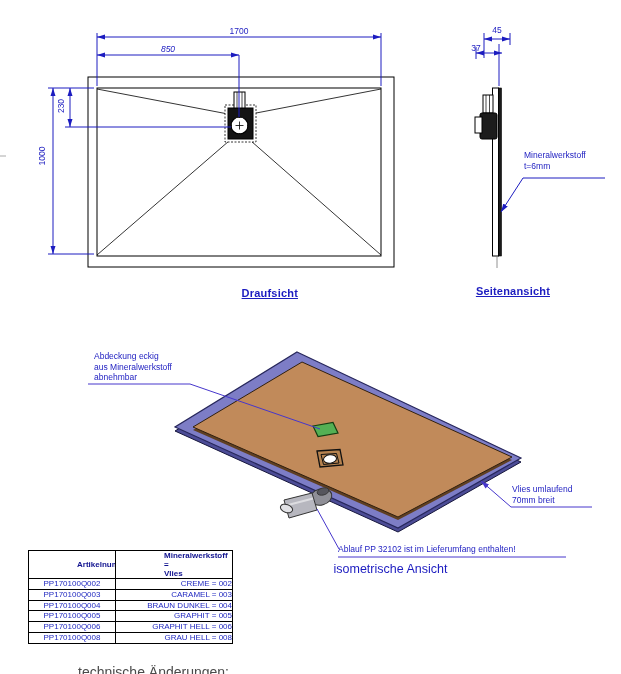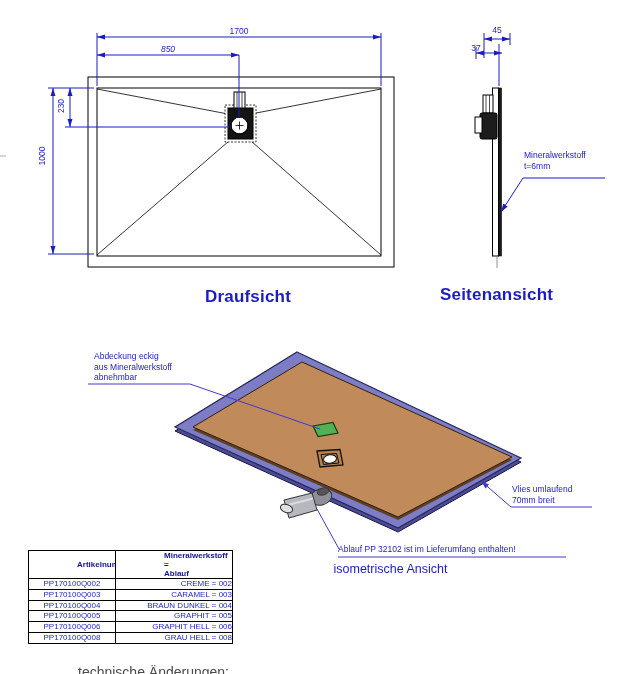--- a/index.html
+++ b/index.html
@@ -3,21 +3,21 @@
 <meta charset="utf-8">
 <style>
   html,body{margin:0;padding:0;background:#fff;}
   .page{position:relative;width:621px;height:674px;background:#ffffff;overflow:hidden;
         font-family:"Liberation Sans",sans-serif;}
   svg{position:absolute;left:0;top:0;}
   .t{position:absolute;color:#1c1cc0;white-space:nowrap;}
   .dim{font-size:8.5px;text-align:center;}
   .rot{transform:rotate(-90deg);}
   .lbl{font-size:8.5px;line-height:10.5px;}
-  .title{font-size:17px;font-weight:700;text-align:center;letter-spacing:.2px;}
+  .title{font-size:11px;font-weight:700;text-align:right;letter-spacing:.2px;text-decoration:underline;}
   .title-iso{font-size:12.5px;font-weight:400;text-align:center;}
   .footer-note{color:#4a4a4a;font-size:14px;padding-left:40px;}
   table.parts{position:absolute;left:28px;top:550px;width:204px;border-collapse:collapse;
         table-layout:fixed;}
   table.parts td,table.parts th{border:1px solid #000;padding:0;margin:0;overflow:hidden;}
   table.parts th{font-size:8px;font-weight:700;color:#10128f;line-height:9px;height:18px;text-align:left;padding-left:48px;}
   table.parts td{font-size:8px;color:#2028c0;height:9.8px;line-height:9.8px;}
   td.art{text-align:center;}
   td.farbe{text-align:right;padding-right:2px;}
 </style>
@@ -156,21 +156,21 @@
 <table class="parts">
   <colgroup>
         <col style="width:87px">
         <col style="width:117px">
       </colgroup>
   <tbody>
         <tr>
     <th>Artikelnummer</th>
     <th>
       <div>Mineralwerkstoff =</div>
-      <div>Ablauf</div>
+      <div>Vlies</div>
     </th>
   </tr>
   <tr>
     <td class="art">PP170100Q002</td>
     <td class="farbe">CREME = 002</td>
   </tr>
   <tr>
     <td class="art">PP170100Q003</td>
     <td class="farbe">CARAMEL = 003</td>
   </tr>

